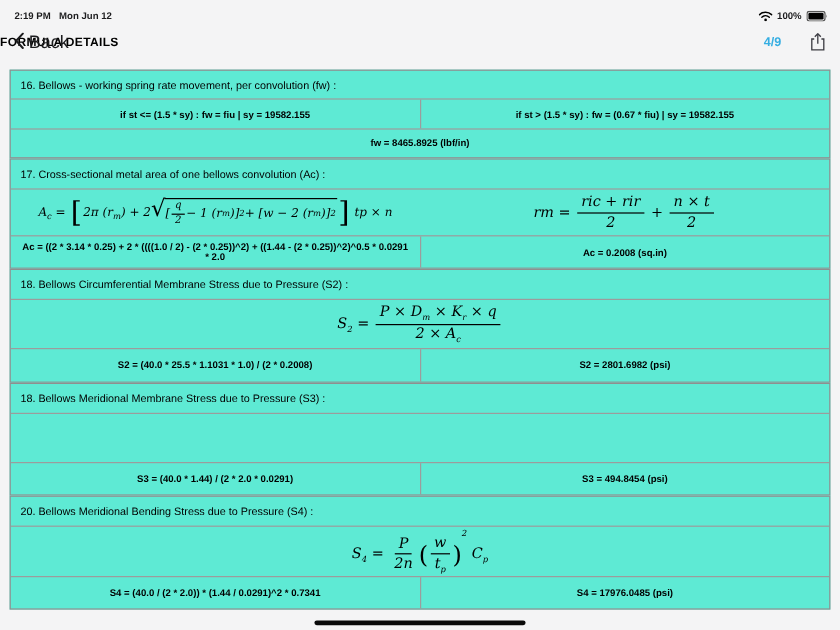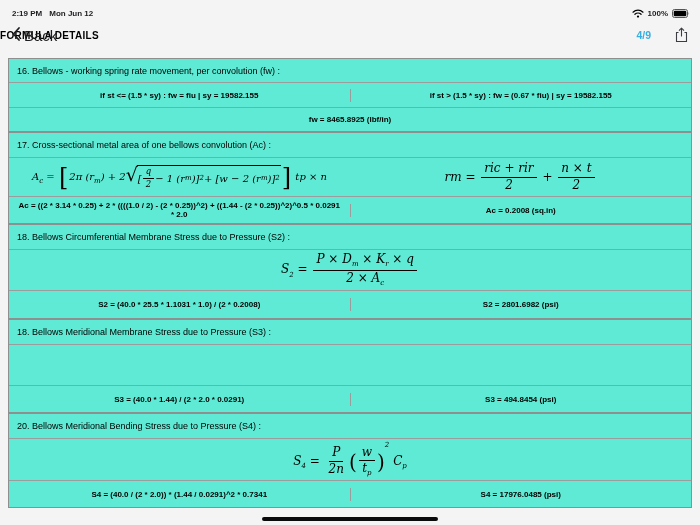--- a/index.html
+++ b/index.html
@@ -25,21 +25,21 @@
   .nav-right { margin-left:auto; display:flex; align-items:center; gap:24px; z-index:2; }
   .page-indicator { font-size:10.5px; font-weight:600; color:#36aee2; }
   
   .table { position:absolute; left:8px; right:8px; top:58px; }
   .sec { border:1px solid #8f8f8f; background:#5eead4; }
   .sec + .sec { margin-top:0; }
   .sec-title {
     display:flex; align-items:center; padding:0 8px;
     font-size:9px; color:#000; border-bottom:1px solid #9c9c9c;
   }
-  .row { display:flex; border-bottom:1px solid #9c9c9c;align-items:center; }
+  .row { display:flex; border-bottom:1px solid #9c9c9c; }
   .row:last-child { border-bottom:none; }
   .cell {
     flex:1; display:flex; align-items:center; justify-content:center;
     text-align:center; font-size:8px; font-weight:700; color:#000; padding:2px 8px;
   }
   .cell + .cell { border-left:1px solid #9c9c9c; }
   .half { flex:1; display:flex; align-items:center; justify-content:center; }
   
   .h24{height:24px} .h25{height:25px} .h23{height:23px} .h26{height:26px}
   .h27{height:27px} .h39{height:39px} .h41{height:41px} .h42{height:42px}

